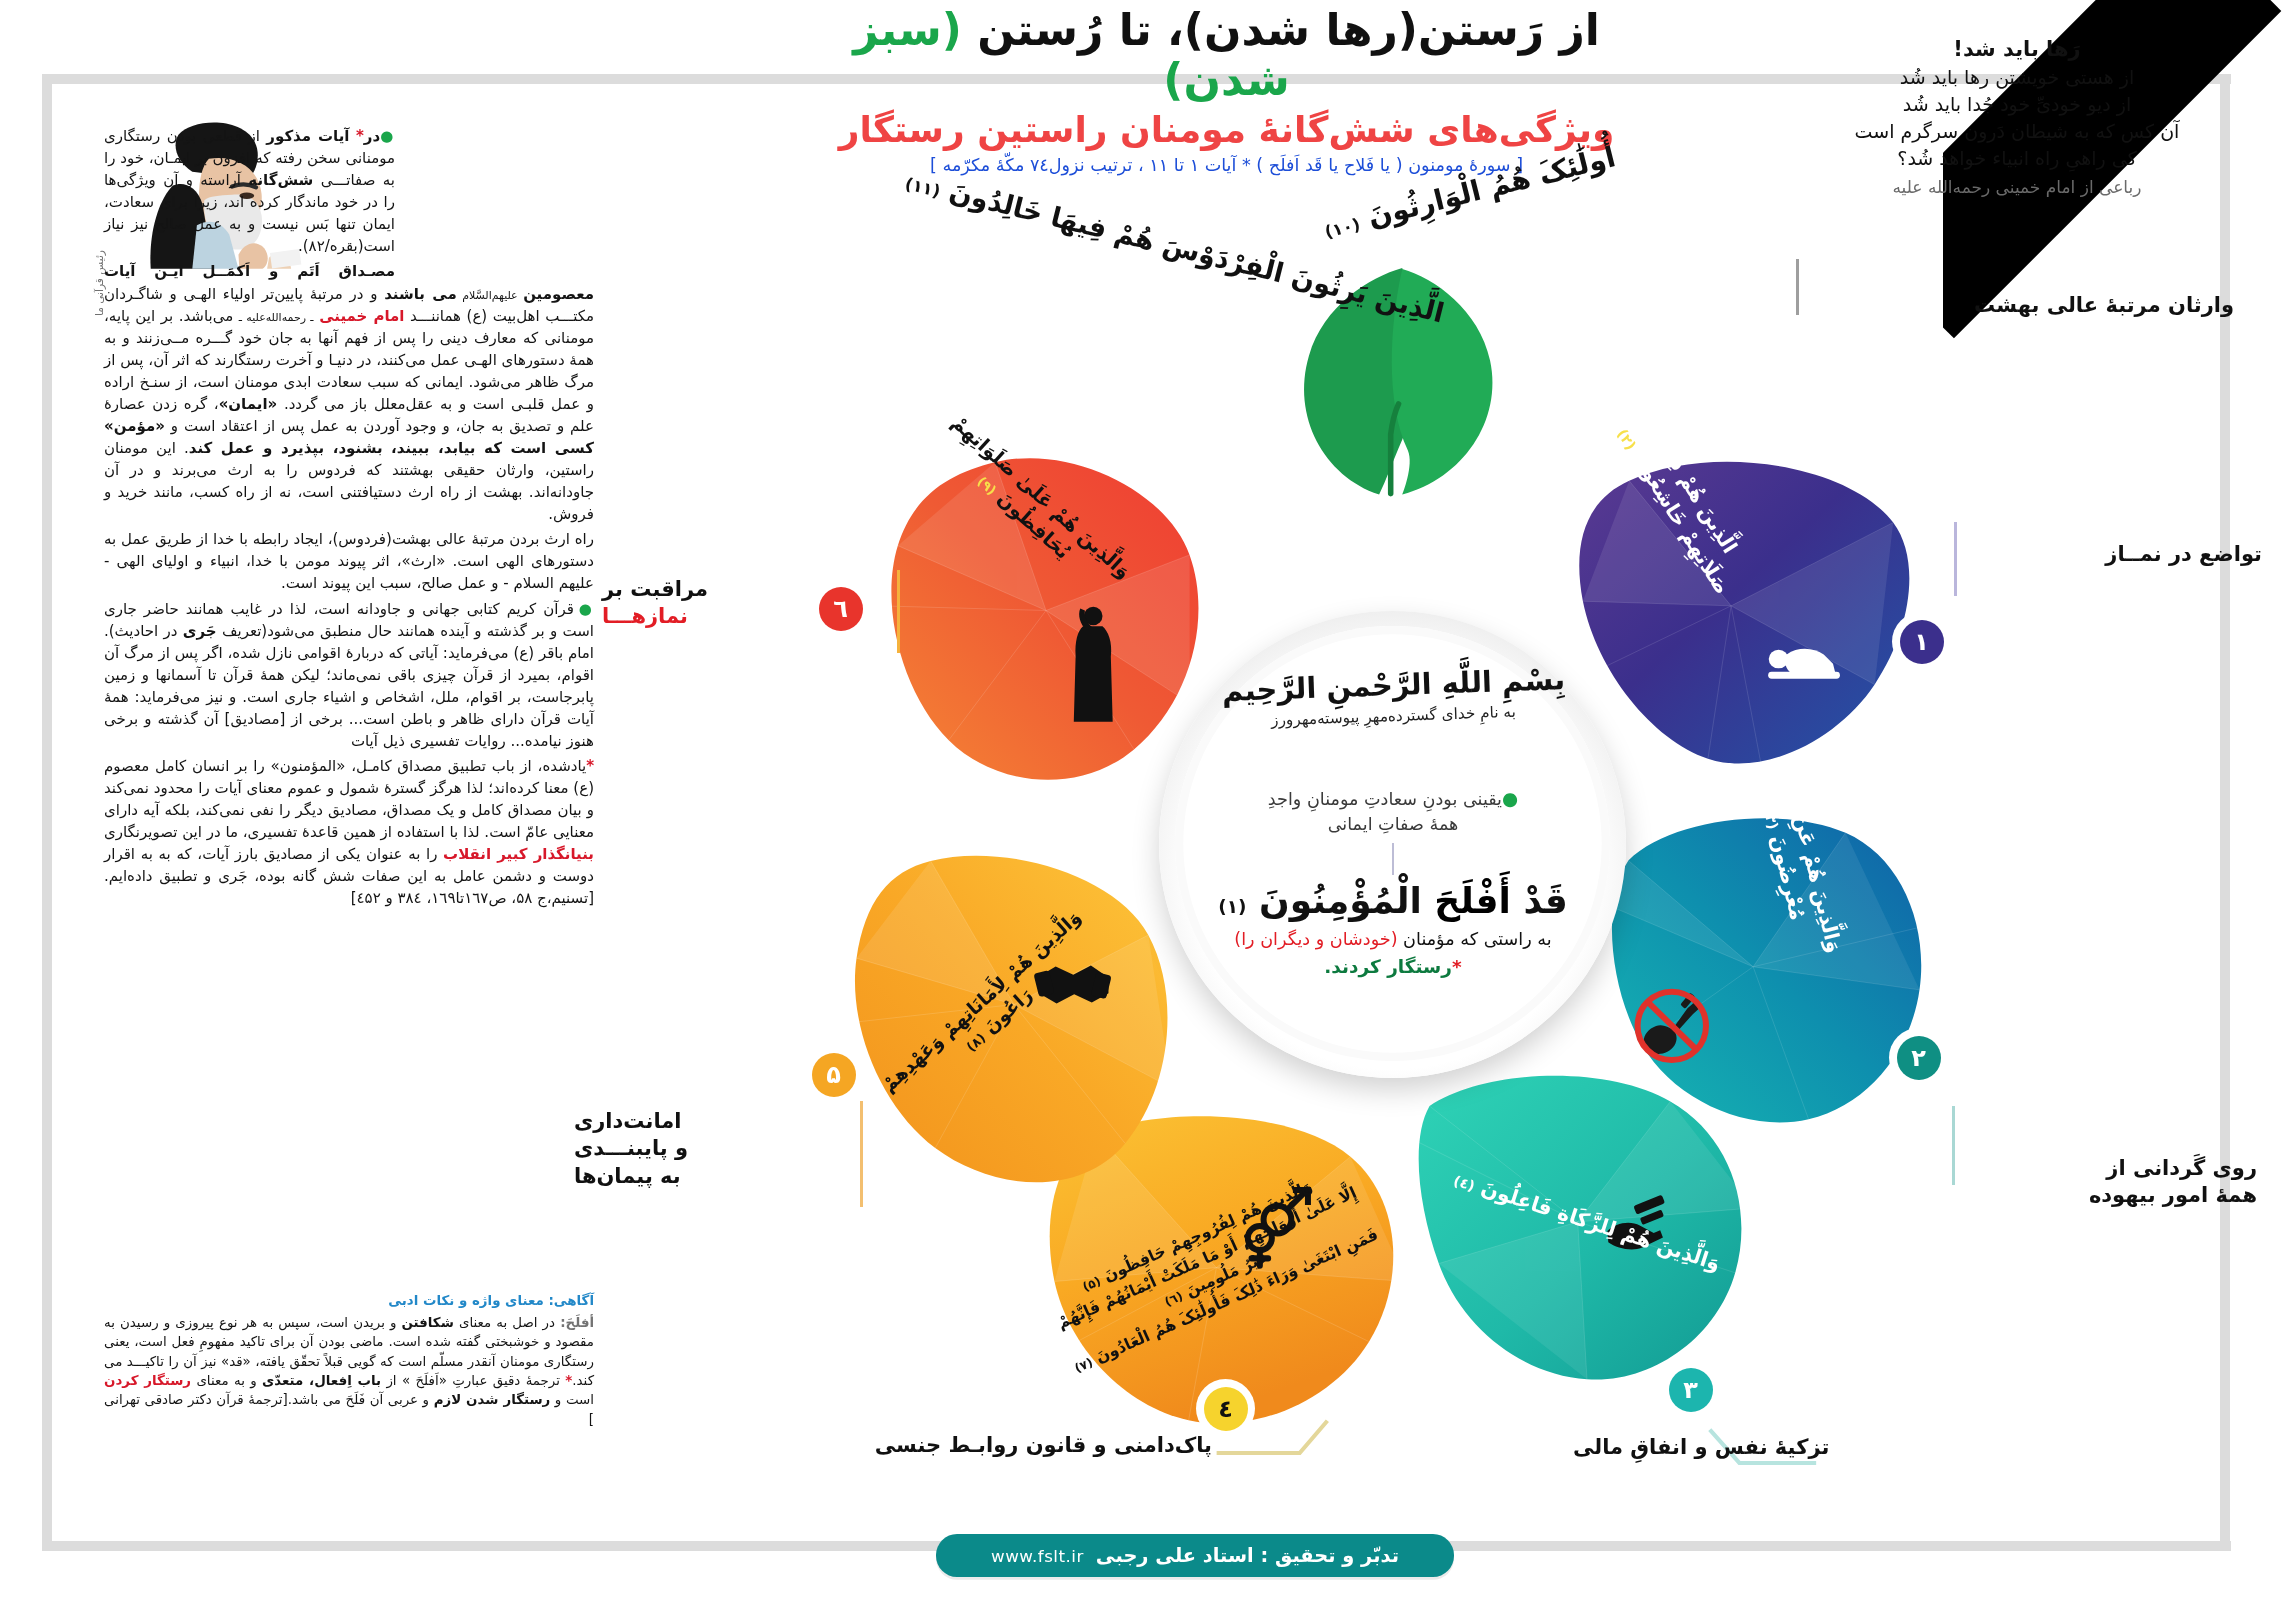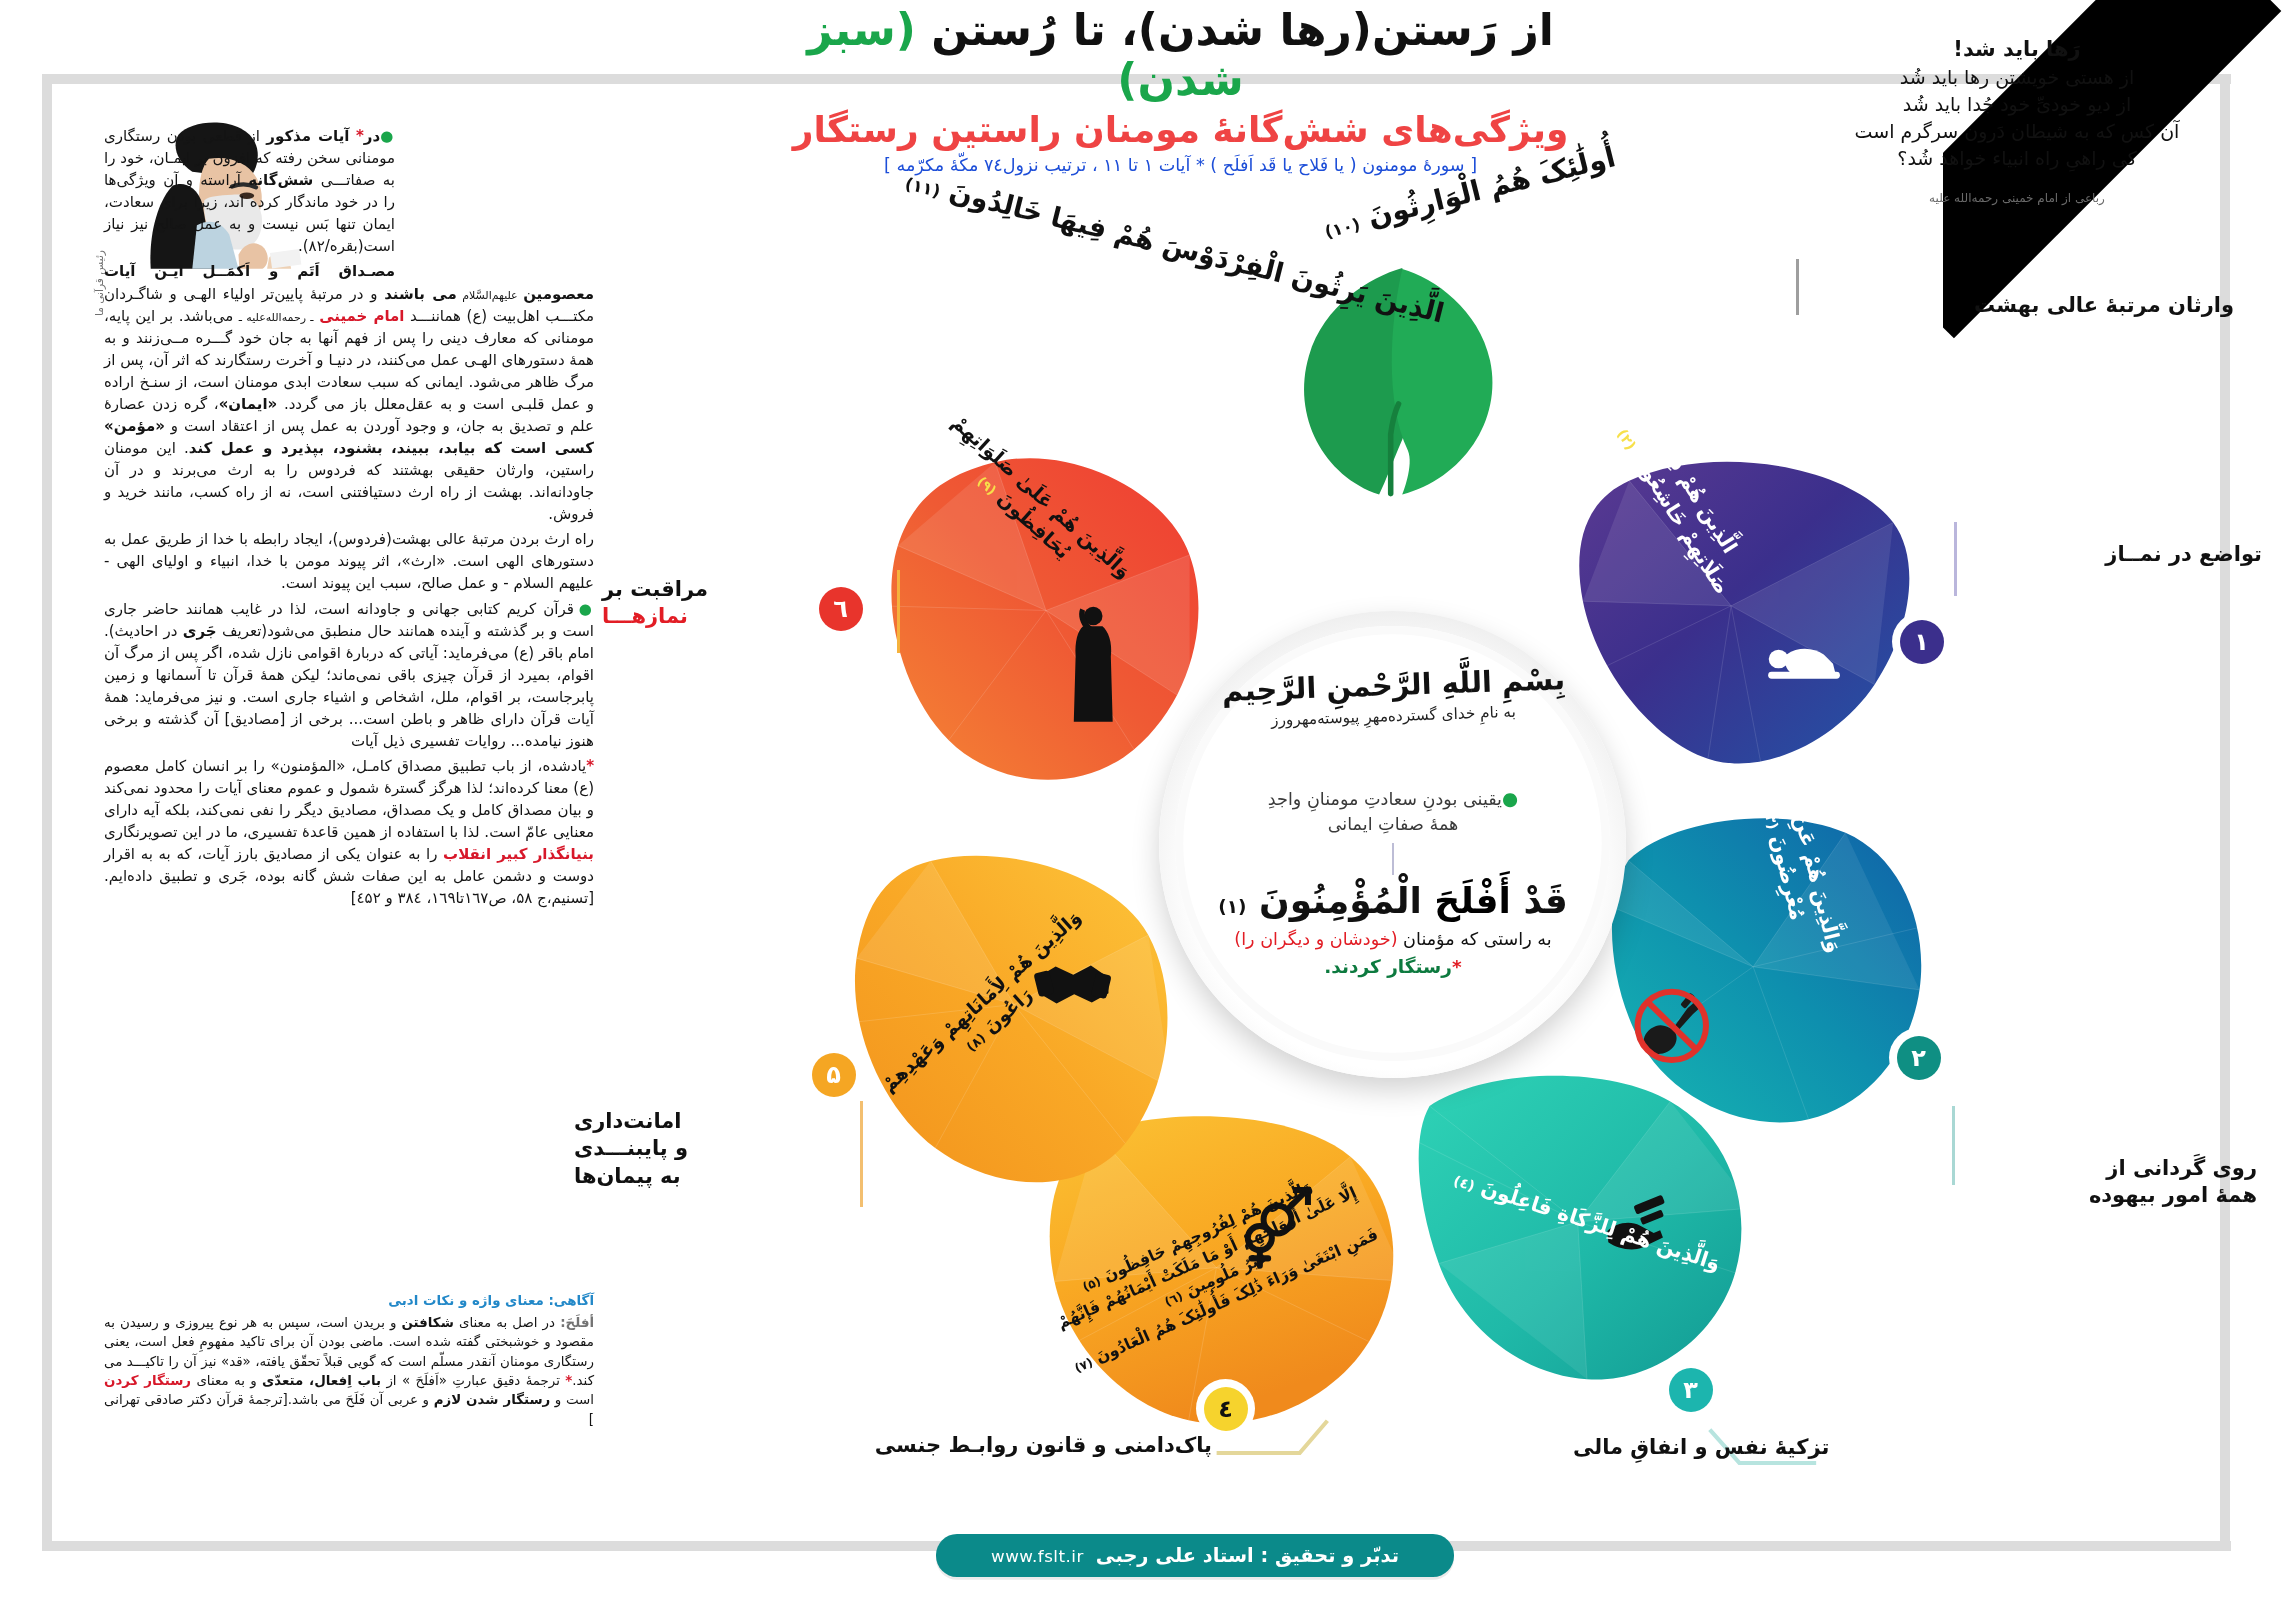--- a/index.html
+++ b/index.html
@@ -12,31 +12,31 @@
   .page{position:absolute;inset:0;}
 
   
   .frame-line{position:absolute;background:#dcdcdc;}
   .frame-top{left:42px;top:74px;width:2189px;height:10.2px;}
   .frame-bottom{left:42px;top:1541px;width:2189px;height:10.2px;}
   .frame-left{left:42px;top:74px;width:10.2px;height:1477px;}
   .frame-right{left:2220px;top:74px;width:10.2px;height:1477px;}
 
   
-  .header{position:absolute;left:741px;top:4.6px;width:879px;text-align:center;direction:rtl;}
+  .header{position:absolute;left:787px;top:4.6px;width:879px;text-align:center;direction:rtl;}
   .h-title{font-size:44px;font-weight:bold;color:#111;line-height:1.15;letter-spacing:-0.5px;}
   .h-title .green{color:#1aa64b;}
   .h-sub{font-size:36px;color:#ef4444;line-height:1.2;margin-top:1.9px;font-weight:600;}
   .h-ref{font-size:17.6px;color:#1d4ed8;margin-top:4.6px;direction:rtl;}
 
   
   .poem{position:absolute;right:79px;top:37px;width:398px;text-align:center;direction:rtl;z-index:5;}
   .poem-title{font-size:21px;font-weight:bold;color:#111;margin-bottom:2.8px;}
   .poem-line{font-size:19px;color:#111;line-height:1.42;}
-  .poem-credit{font-size:12px;color:#6a6a6a;margin-top:19px;}
+  .poem-credit{font-size:17px;color:#6a6a6a;margin-top:5px;}
 
   
   .article{position:absolute;left:104px;top:125px;width:490px;direction:rtl;text-align:justify;
            font-size:15px;line-height:1.47;color:#141414;}
   .article p{margin:0 0 3.2px 0;}
   .article .b{font-weight:bold;}
   .article .red{color:#d7182a;font-weight:bold;}
   .article .bullet{color:#1aa64b;font-weight:bold;}
   .article .sm{font-size:11px;}
   .lead-wrap{min-height:139px;}

